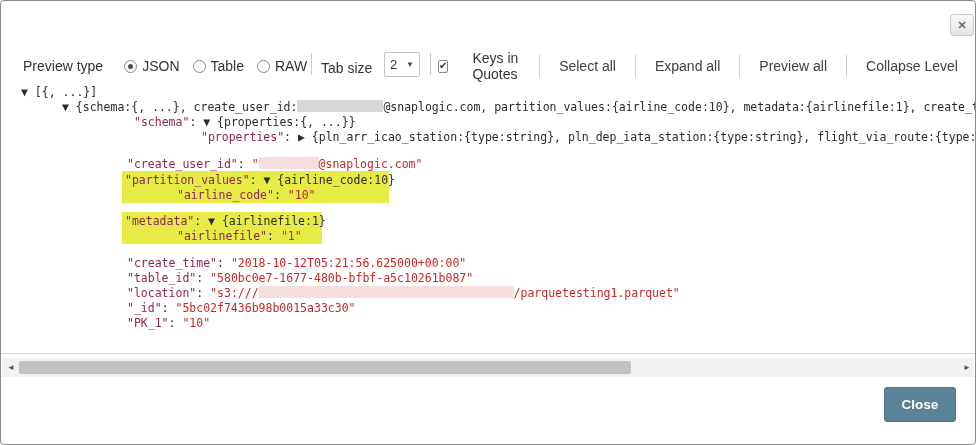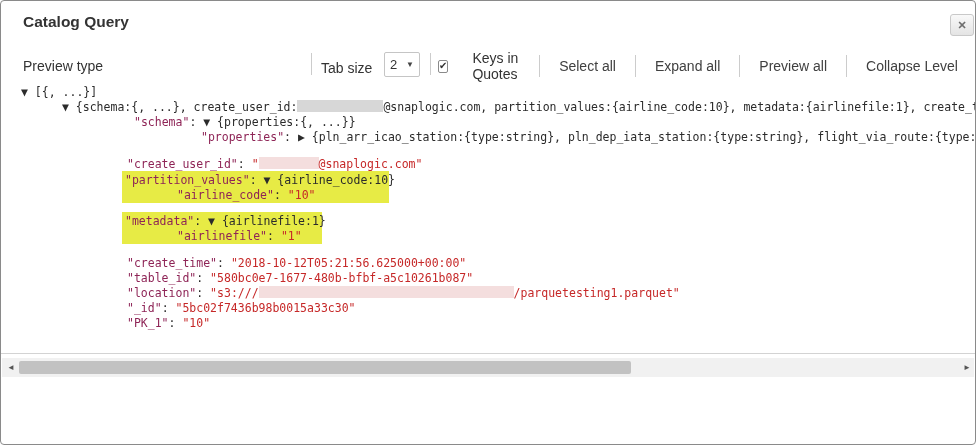--- a/index.html
+++ b/index.html
@@ -48,25 +48,40 @@
   
   .close-btn{position:absolute;left:883px;top:386px;width:70px;height:33px;background:#5b8398;border:1px solid #527689;
              border-radius:3px;color:#fff;font-size:13.5px;font-weight:bold;display:flex;align-items:center;
              justify-content:center;cursor:pointer;}
 </style>
 </head>
 <body>
 
 <div class="dialog">
 
-  <div class="title">Catalog Query</div>
   <div class="x-btn">✕</div>
 
   <div class="group" style="left:22px;">
     <span class="tb-label" style="margin-right:13px;">Preview type</span>
+    <span id="preview-options" style="display:flex;align-items:center;gap:13px;">
+        <span class="radio-opt">
+          <span class="radio">
+            <span class="radio-dot"></span>
+          </span>
+          <span class="tb-label">JSON</span>
+        </span>
+        <span class="radio-opt">
+          <span class="radio"></span>
+          <span class="tb-label">Table</span>
+        </span>
+        <span class="radio-opt">
+          <span class="radio"></span>
+          <span class="tb-label">RAW</span>
+        </span>
+      </span>
   </div>
 
   <div class="vsep" style="left:310px;"></div>
 
   <span class="tb-label" style="position:absolute;left:320px;top:59px;">Tab size</span>
   <div class="select-box">
     <span>2</span>
     <span class="caret">▼</span>
   </div>
 
@@ -88,13 +103,14 @@
     </div>
 
   <div class="json-pane" id="json-pane"><div class="hl" style="left: 121px; top: 90px; width: 267px; height: 32px;"></div><div class="hl" style="left: 121px; top: 131px; width: 200px; height: 32px;"></div><div class="json-row" style="left: 20px; top: 4px;"><span class="seg-plain">▼ [{, ...}]</span></div><div class="json-row" style="left: 61px; top: 19px;"><span class="seg-plain">▼ {schema:{, ...}, create_user_id:</span><span class="redact gray" style="width: 86px;"></span><span class="seg-plain">@snaplogic.com, partition_values:{airline_code:10}, metadata:{airlinefile:1}, create_time:20</span></div><div class="json-row" style="left: 133px; top: 34px;"><span class="seg-key">"schema"</span><span class="seg-plain">: ▼ {properties:{, ...}}</span></div><div class="json-row" style="left: 200px; top: 49px;"><span class="seg-key">"properties"</span><span class="seg-plain">: ▶ {pln_arr_icao_station:{type:string}, pln_dep_iata_station:{type:string}, flight_via_route:{type:string},</span></div><div class="json-row" style="left: 126px; top: 76px;"><span class="seg-key">"create_user_id"</span><span class="seg-plain">: </span><span class="seg-value">"</span><span class="redact pink" style="width: 60px;"></span><span class="seg-value">@snaplogic.com"</span></div><div class="json-row" style="left: 124px; top: 92px;"><span class="seg-key">"partition_values"</span><span class="seg-plain">: ▼ {airline_code:10}</span></div><div class="json-row" style="left: 176px; top: 107px;"><span class="seg-key">"airline_code"</span><span class="seg-plain">: </span><span class="seg-value">"10"</span></div><div class="json-row" style="left: 124px; top: 133px;"><span class="seg-key">"metadata"</span><span class="seg-plain">: ▼ {airlinefile:1}</span></div><div class="json-row" style="left: 176px; top: 148px;"><span class="seg-key">"airlinefile"</span><span class="seg-plain">: </span><span class="seg-value">"1"</span></div><div class="json-row" style="left: 126px; top: 175px;"><span class="seg-key">"create_time"</span><span class="seg-plain">: </span><span class="seg-value">"2018-10-12T05:21:56.625000+00:00"</span></div><div class="json-row" style="left: 126px; top: 190px;"><span class="seg-key">"table_id"</span><span class="seg-plain">: </span><span class="seg-value">"580bc0e7-1677-480b-bfbf-a5c10261b087"</span></div><div class="json-row" style="left: 126px; top: 205px;"><span class="seg-key">"location"</span><span class="seg-plain">: </span><span class="seg-value">"s3:///</span><span class="redact pink" style="width: 255px;"></span><span class="seg-value">/parquetesting1.parquet"</span></div><div class="json-row" style="left: 126px; top: 220px;"><span class="seg-key">"_id"</span><span class="seg-plain">: </span><span class="seg-value">"5bc02f7436b98b0015a33c30"</span></div><div class="json-row" style="left: 126px; top: 235px;"><span class="seg-key">"PK_1"</span><span class="seg-plain">: </span><span class="seg-value">"10"</span></div></div>
 
   <div class="pane-divider"></div>
   <div class="hscroll-track"></div>
   <div class="scroll-arrow left">◄</div>
   <div class="scroll-arrow right">►</div>
   <div class="hscroll-thumb"></div>
 
+  <div class="close-btn">Close</div>
 </div>
 
 </body></html>

